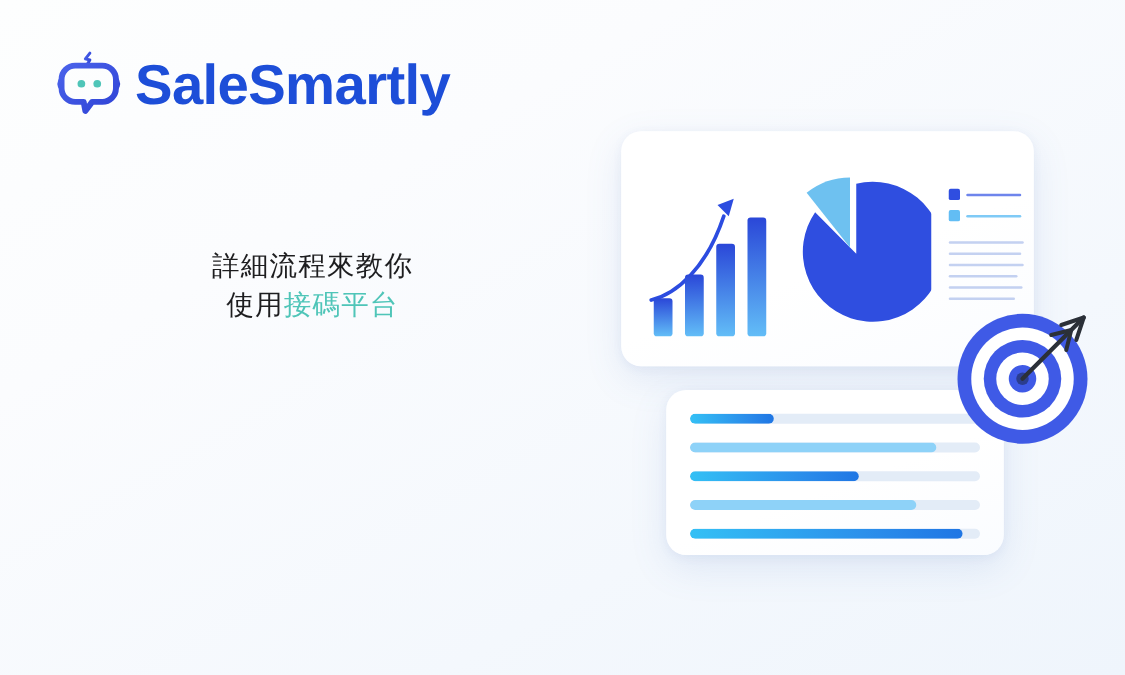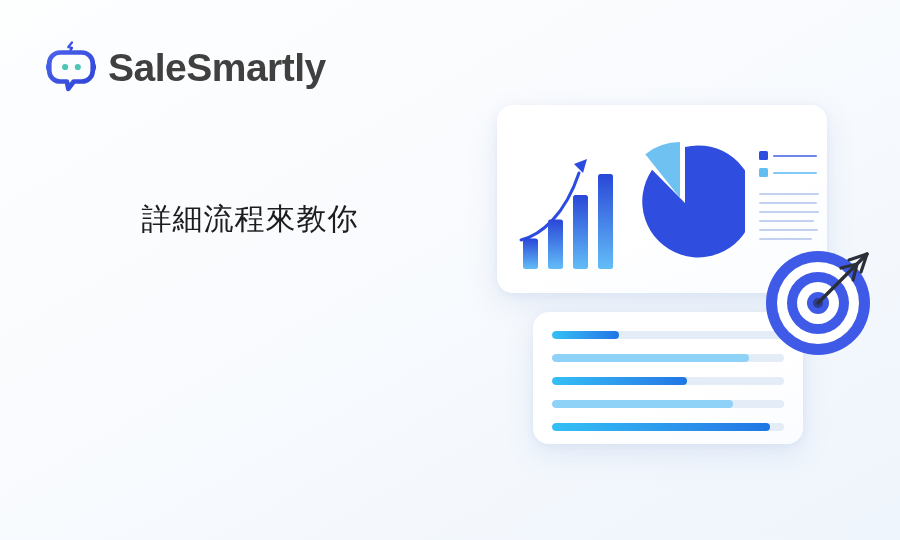--- a/index.html
+++ b/index.html
@@ -20,37 +20,37 @@
   #logo {
     position: absolute;
     left: 42px;
     top: 38px;
     display: flex;
     align-items: center;
     gap: 8px;
   }
   #logo-mark { width: 58px; height: 58px; display: block; }
   #logo-word {
-    font-size: 39px;
+    font-size: 45px;
     font-weight: bold;
     letter-spacing: -0.5px;
-    color: #404040;
+    color: #1d4ed8;
     line-height: 1;
     white-space: nowrap;
   }
 
   
   #headline {
     position: absolute;
     left: 20px;
     top: 198px;
     width: 460px;
     text-align: center;
     line-height: 1.42;
-    font-size: 30px;
+    font-size: 22px;
     color: #1d1d1f;
     letter-spacing: 1px;
     font-family: "DejaVu Sans", "Liberation Sans", sans-serif;
   }
   #headline .ln { display: block; white-space: nowrap; }
   #headline .teal { color: #4fc5b8; }
   #headline .blue { color: #4160e8; }
 
   
   #art {
@@ -126,20 +126,23 @@
     <path d="M20 16 h24 a12 12 0 0 1 12 12 v8 a12 12 0 0 1 -12 12 h-9 l-6 8 -1.5 -8 h-7.5 a12 12 0 0 1 -12 -12 v-8 a12 12 0 0 1 12 -12 z" fill="none" stroke="url(#gMark)" stroke-width="5.2" stroke-linejoin="round"></path>
 
     <circle cx="25.5" cy="32" r="3.4" fill="#4fc5b8"></circle>
     <circle cx="39.5" cy="32" r="3.4" fill="#4fc5b8"></circle>
   </svg>
   <div id="logo-word">SaleSmartly</div>
 </div>
 
 <div id="headline">
   <span class="ln">詳細流程來教你</span>
+  <span class="ln">
+    <span>使用</span><span class="teal">接碼平台</span>
+  </span>
 </div>
 
 <div id="art">
 
   <div class="card" id="card-charts">
 
     <svg id="barchart" viewBox="0 0 108 150">
       <defs>
         <linearGradient id="gBar" x1="0" y1="0" x2="0" y2="1">
           <stop offset="0%" stop-color="#2a47d8"></stop>

